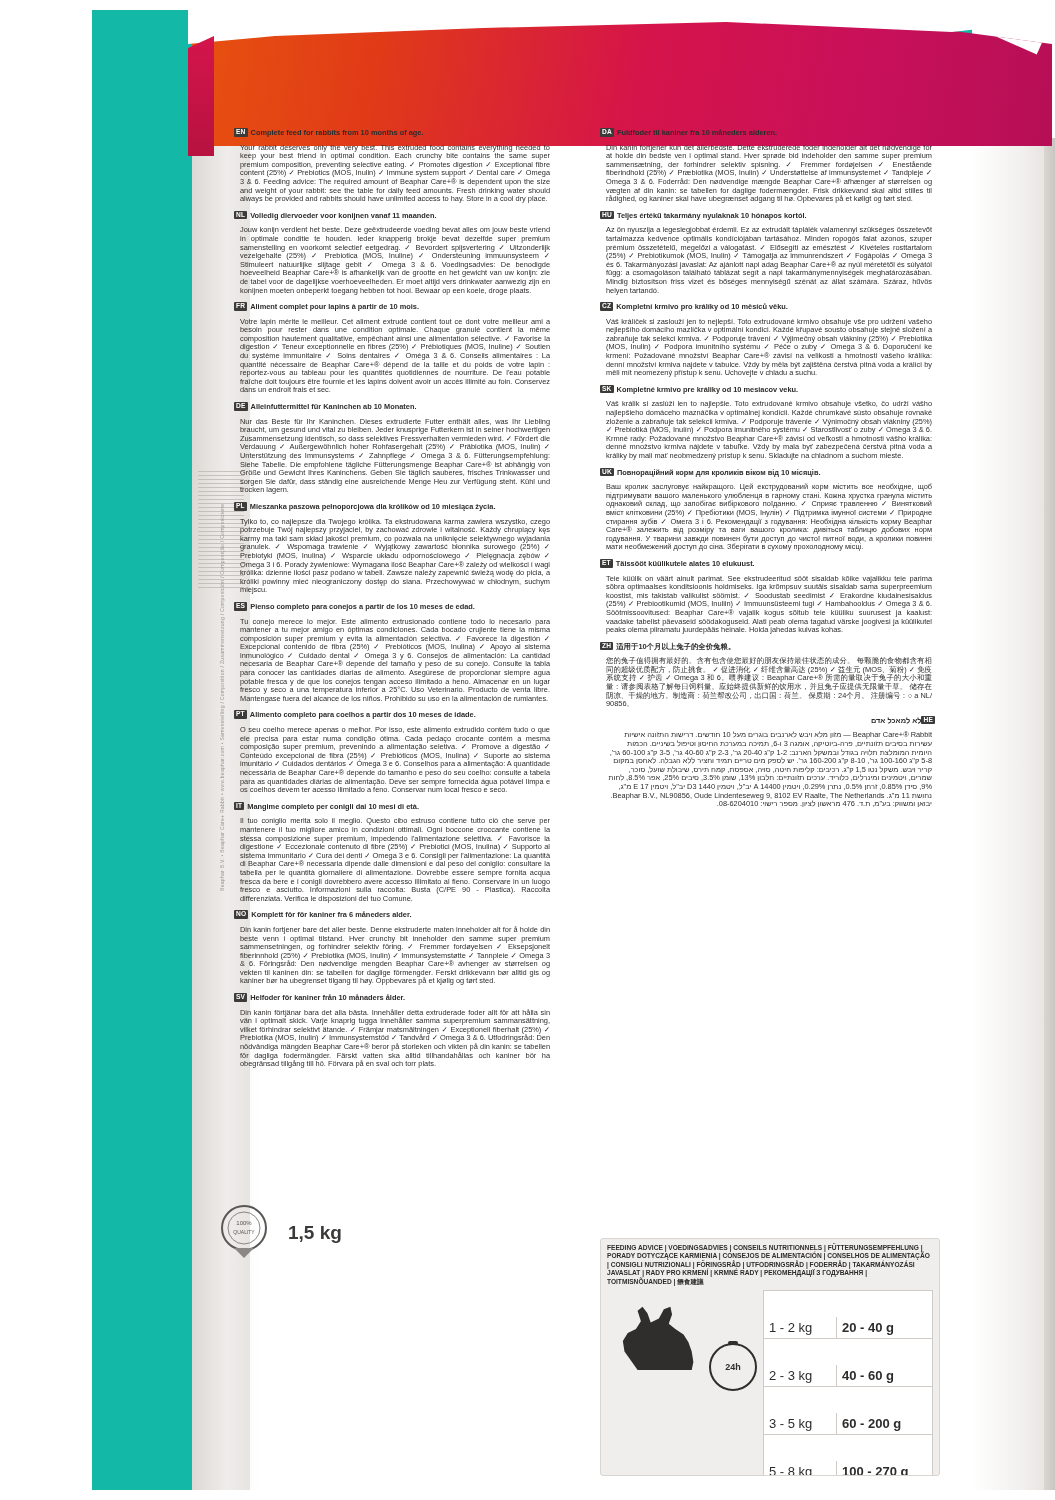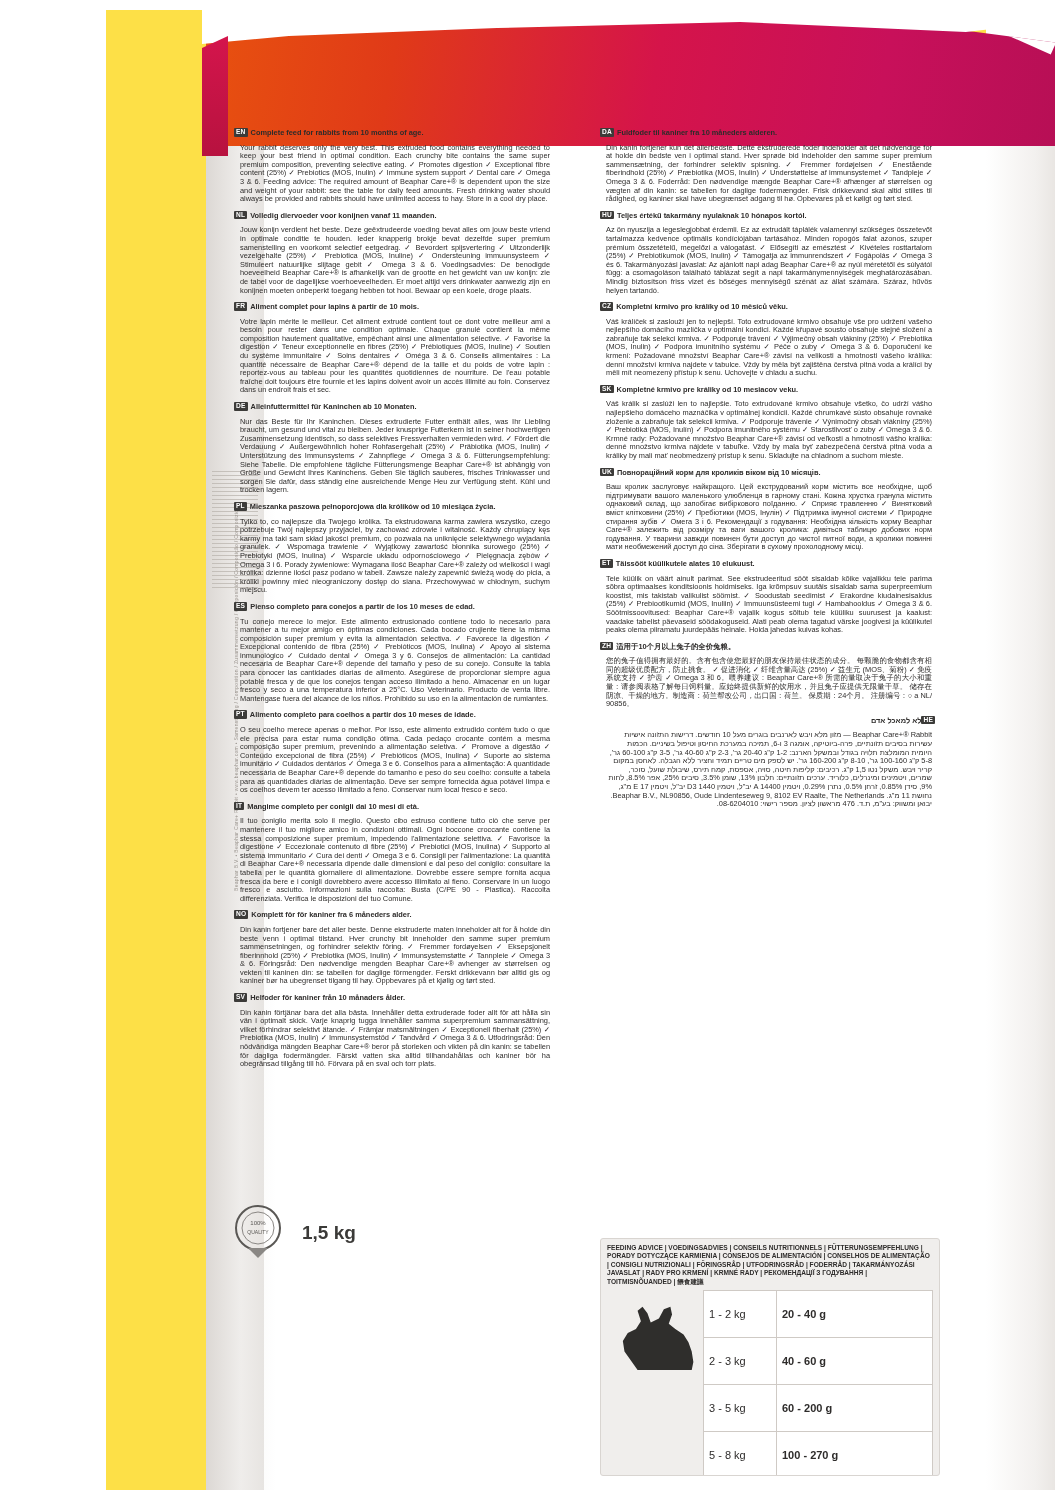--- a/index.html
+++ b/index.html
@@ -1,22 +1,22 @@
 <!DOCTYPE html>
 <html><head>
 <meta charset="utf-8">
 <style>
   html,body{margin:0;padding:0;background:#fff;}
   body{font-family:"Liberation Sans",sans-serif;}
   .stage{position:relative;width:1055px;height:1500px;overflow:hidden;background:#ffffff;}
 
   
   .bag{
-    position:absolute;left:106px;top:10px;width:880px;height:1480px;
-    background:#fde047;
+    position:absolute;left:92px;top:10px;width:880px;height:1480px;
+    background:#14b8a6;
   }
   
   .topband{
     position:absolute;left:100px;top:8px;width:860px;height:128px;
     background:linear-gradient(100deg,#e8520f 0%,#e03a18 22%,#d5144a 52%,#c8105a 78%,#b60f55 100%);
     border-radius:6px 10px 0 0;
     clip-path:polygon(0 14px, 6% 6px, 30% 0, 62% 2px, 86% 10px, 100% 26px, 100% 100%, 0 100%);
     box-shadow:0 1px 2px rgba(0,0,0,.25);
   }
   .topband:after{
@@ -98,21 +98,21 @@
   .clock{
     width:44px;height:44px;border:2px solid #2f2e2c;border-radius:50%;
     display:flex;align-items:center;justify-content:center;font-size:9px;font-weight:bold;color:#2f2e2c;
     position:relative;
   }
   .clock:before{content:"";position:absolute;top:-4px;left:17px;width:10px;height:4px;background:#2f2e2c;border-radius:2px;}
   .tbl{flex:1;display:flex;}
   .tbl .cells{flex:1;}
   .tbl .row{display:flex;border:1px solid #cfcac5;border-top:none;background:#fff;}
   .tbl .row:first-child{border-top:1px solid #cfcac5;}
-  .tbl .c1,.tbl .c2{font-size:11px;padding:17px 5px;color:#2e2c2b;}
+  .tbl .c1,.tbl .c2{font-size:13px;padding:3px 5px;color:#2e2c2b;margin-top:26px;}
   .tbl .c1{width:62px;border-right:1px solid #cfcac5;}
   .tbl .c2{flex:1;font-weight:bold;}
 </style>
 </head>
 <body>
 
 <div class="stage">
 
   <div class="bag">
     <div class="bodywhite"></div>
@@ -274,20 +274,23 @@
 Beaphar B.V., NL90856, Oude Lindenteseweg 9, 8102 EV Raalte, The Netherlands. יבואן ומשווק: בע"מ, ת.ד. 476 מראשון לציון. מספר רישוי: 08-6204010.</p>
     </div>
   </div>
 
   <div class="feedbox">
     <div class="feedtitle">FEEDING ADVICE | VOEDINGSADVIES | CONSEILS NUTRITIONNELS | FÜTTERUNGSEMPFEHLUNG | PORADY DOTYCZĄCE KARMIENIA | CONSEJOS DE ALIMENTACIÓN | CONSELHOS DE ALIMENTAÇÃO | CONSIGLI NUTRIZIONALI | FÖRINGSRÅD | UTFODRINGSRÅD | FODERRÅD | TAKARMÁNYOZÁSI JAVASLAT | RADY PRO KRMENÍ | KRMNÉ RADY | РЕКОМЕНДАЦІЇ З ГОДУВАННЯ | TOITMISNÕUANDED | 餵食建議</div>
     <div class="feedinner">
       <div class="rabbitart">
         <div class="rabbit"></div>
       </div>
+      <div class="clockwrap">
+        <div class="clock">24h</div>
+      </div>
       <div class="tbl">
         <div class="cells">
           <div class="row">
             <div class="c1">1 - 2 kg</div>
             <div class="c2">20 - 40 g</div>
           </div>
           <div class="row">
             <div class="c1">2 - 3 kg</div>
             <div class="c2">40 - 60 g</div>
           </div>

